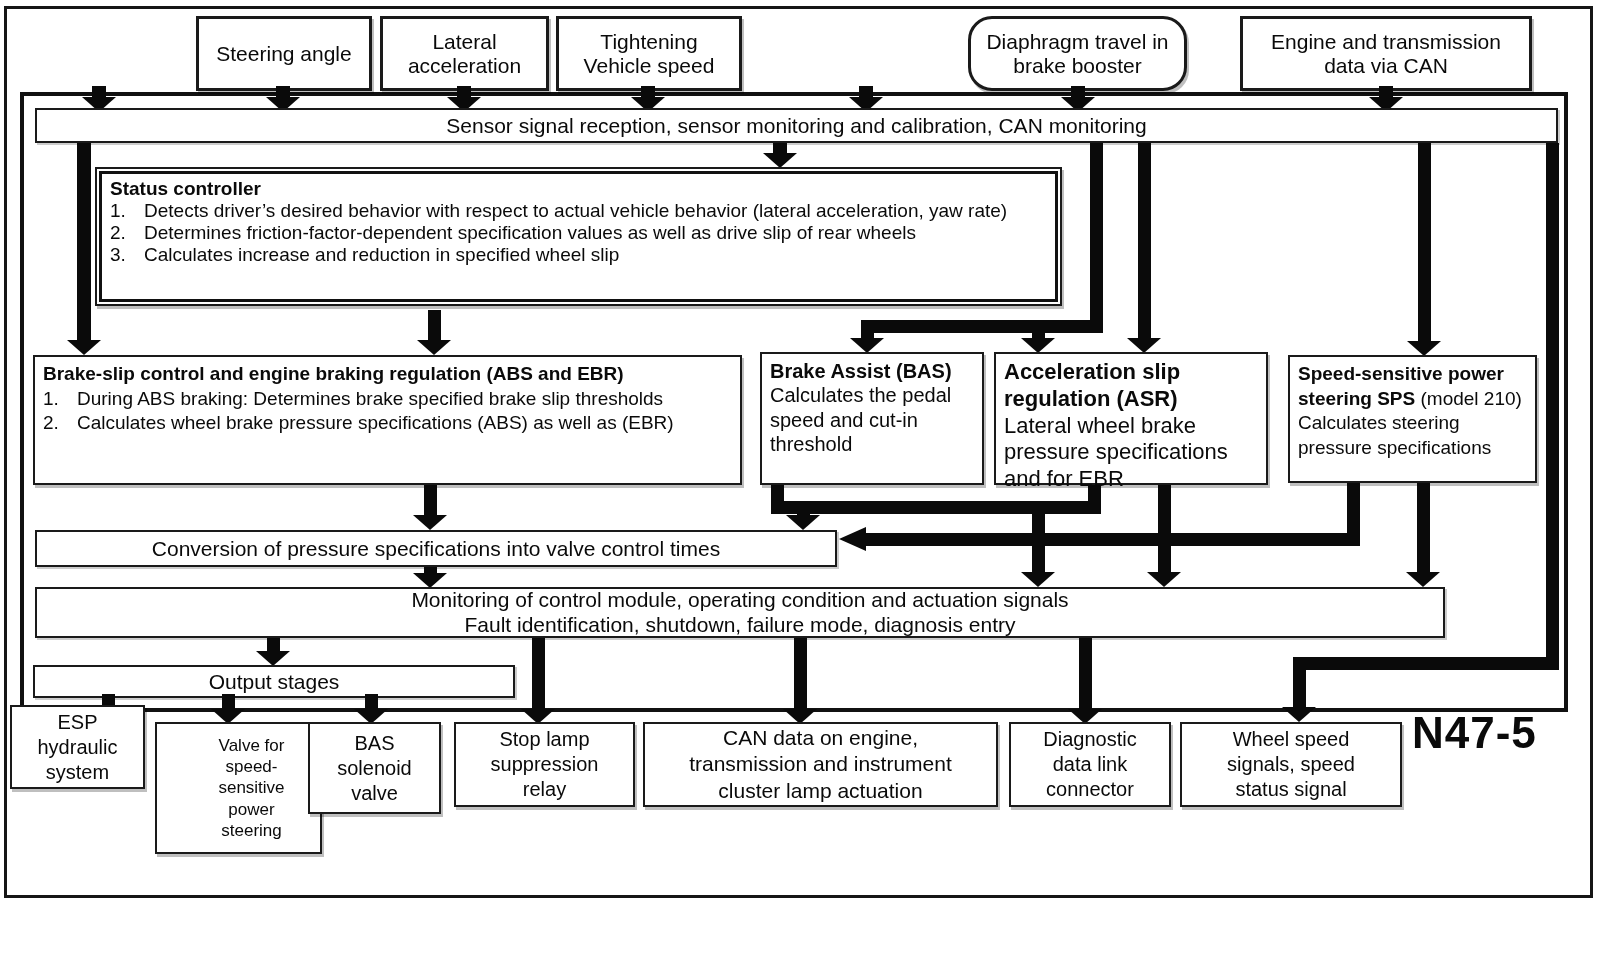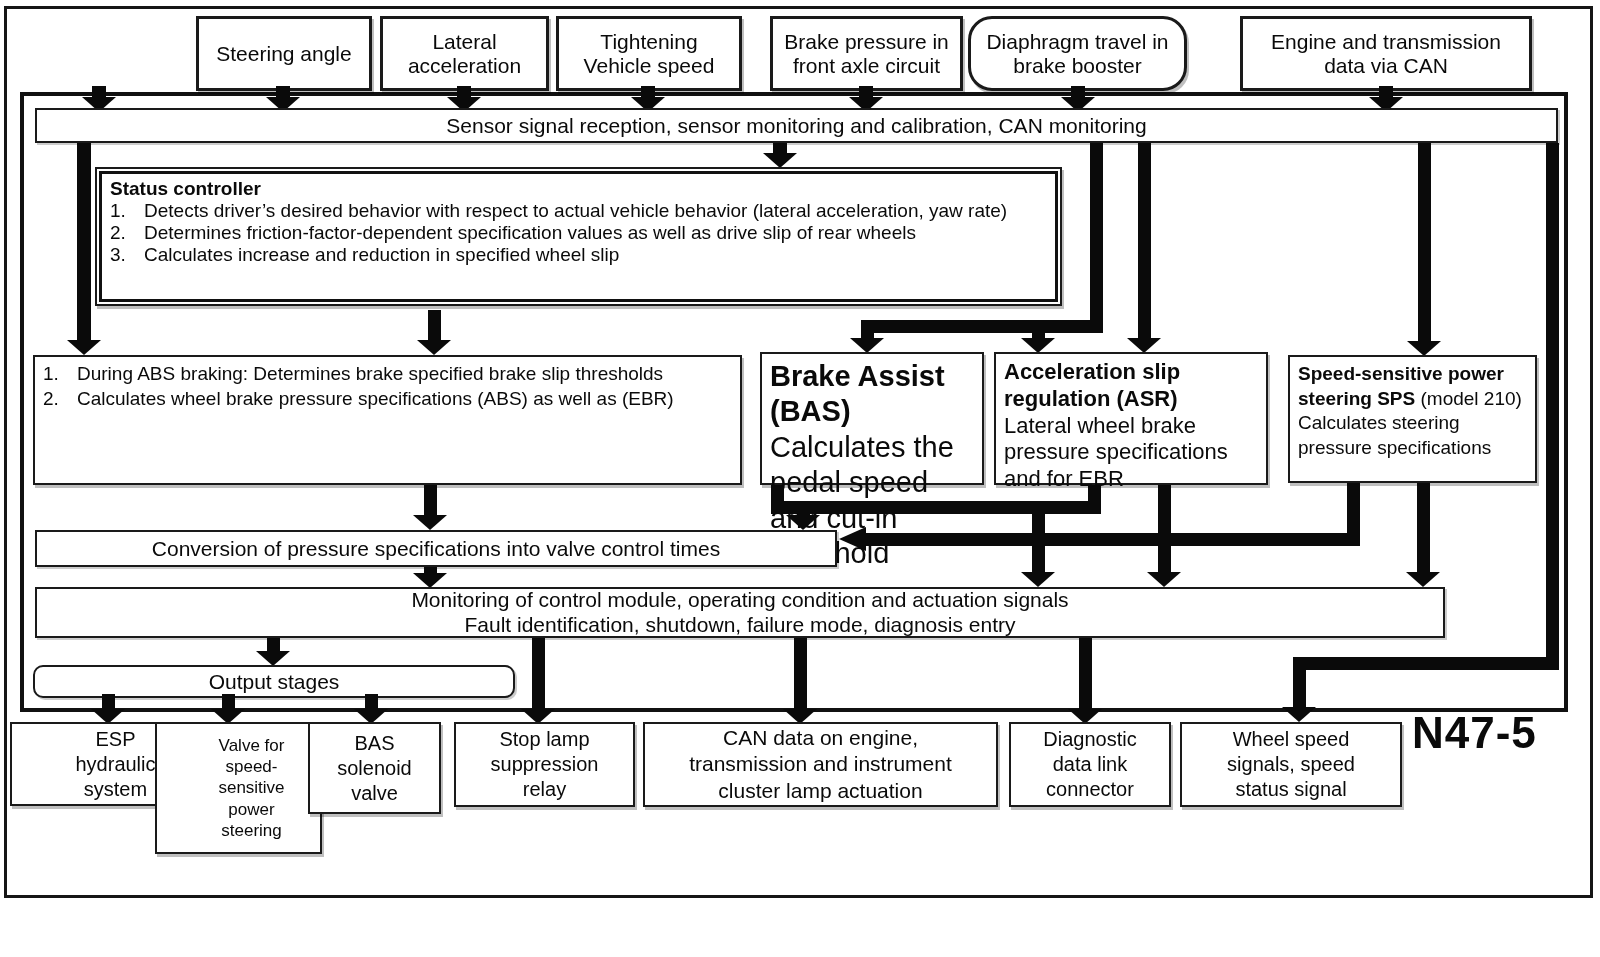--- a/index.html
+++ b/index.html
@@ -36,22 +36,20 @@
 <div id="canvas">
 
   <div class="frame" style="left:4px;top:6px;width:1583px;height:886px;"></div>
   <div class="container" style="left:20px;top:92px;width:1540px;height:612px;"></div>
 
   <div class="box" style="left:196px;top:16px;width:170px;height:69px;"><span>Steering angle</span></div>
   <div class="box" style="left:380px;top:16px;width:163px;height:69px;"><span>Lateral
 acceleration</span></div>
   <div class="box" style="left:556px;top:16px;width:180px;height:69px;"><span>Tightening
 Vehicle speed</span></div>
-  <div class="box" style="left:770px;top:16px;width:187px;height:69px;"><span>Brake pressure in
-front axle circuit</span></div>
   <div class="box" style="left:968px;top:16px;width:213px;height:69px;border-radius:24px;"><span>Diaphragm travel in
 brake booster</span></div>
   <div class="box" style="left:1240px;top:16px;width:286px;height:69px;"><span>Engine and transmission
 data via CAN</span></div>
 
   <div class="shaft" style="left:92px;top:86px;width:14px;height:12px;"></div>
   <div class="hd" style="left:82px;top:97px;"></div>
   <div class="shaft" style="left:276px;top:86px;width:14px;height:12px;"></div>
   <div class="hd" style="left:266px;top:97px;"></div>
   <div class="shaft" style="left:457px;top:86px;width:14px;height:12px;"></div>
@@ -106,31 +104,32 @@
         <span class="n">3.</span>
         <span class="t">Calculates increase and reduction in specified wheel slip</span>
       </div>
     </div>
   </div>
 
   <div class="shaft" style="left:428px;top:310px;width:13px;height:31px;"></div>
   <div class="hd" style="left:417px;top:340px;"></div>
 
   <div class="txtbox" style="left:33px;top:355px;width:709px;height:130px;">
+    <div class="bold">Brake-slip control and engine braking regulation (ABS and EBR)</div>
     <div class="li">
       <span class="n">1.</span>
       <span class="t">During ABS braking: Determines brake specified brake slip thresholds</span>
     </div>
     <div class="li">
       <span class="n">2.</span>
       <span class="t">Calculates wheel brake pressure specifications (ABS) as well as (EBR)</span>
     </div>
   </div>
 
-  <div class="txtbox" style="left:760px;top:352px;width:224px;height:133px;font-size:29px;line-height:1.22;">
+  <div class="txtbox" style="left:760px;top:352px;width:224px;height:133px;font-size:20px;line-height:1.22;">
     <div class="bold">Brake Assist (BAS)</div>
     <div>Calculates the pedal speed and cut-in threshold</div>
   </div>
 
   <div class="txtbox" style="left:994px;top:352px;width:274px;height:133px;font-size:22px;line-height:1.22;">
     <span class="bold">Acceleration slip regulation (ASR)</span>
     <div>Lateral wheel brake pressure specifications and for EBR</div>
   </div>
 
   <div class="txtbox" style="left:1288px;top:355px;width:249px;height:128px;font-size:19px;line-height:1.3;">
@@ -165,38 +164,38 @@
   <div class="hd" style="left:413px;top:573px;"></div>
 
   <div class="bar" style="left:35px;top:587px;width:1406px;height:47px;flex-direction:column;line-height:1.15;">
     <span>Monitoring of control module, operating condition and actuation signals</span>
     <span>Fault identification, shutdown, failure mode, diagnosis entry</span>
   </div>
 
   <div class="shaft" style="left:267px;top:638px;width:13px;height:14px;"></div>
   <div class="hd" style="left:256px;top:651px;"></div>
 
-  <div class="bar" style="left:33px;top:665px;width:478px;height:29px;border-radius:10px;">
+  <div class="bar" style="left:33px;top:665px;width:478px;height:29px;">
     <span>Output stages</span>
   </div>
 
   <div class="shaft" style="left:102px;top:694px;width:13px;height:17px;"></div>
   <div class="hd" style="left:91px;top:709px;"></div>
   <div class="shaft" style="left:222px;top:694px;width:13px;height:17px;"></div>
   <div class="hd" style="left:211px;top:709px;"></div>
   <div class="shaft" style="left:365px;top:694px;width:13px;height:17px;"></div>
   <div class="hd" style="left:354px;top:709px;"></div>
   <div class="shaft" style="left:532px;top:638px;width:13px;height:73px;"></div>
   <div class="hd" style="left:521px;top:709px;"></div>
   <div class="shaft" style="left:794px;top:638px;width:13px;height:73px;"></div>
   <div class="hd" style="left:783px;top:709px;"></div>
   <div class="shaft" style="left:1079px;top:638px;width:13px;height:73px;"></div>
   <div class="hd" style="left:1068px;top:709px;"></div>
 
-  <div class="outbox" style="left:10px;top:722px;width:131px;height:80px;padding-left:38px;"><span>ESP
+  <div class="outbox" style="left:10px;top:705px;width:131px;height:80px;"><span>ESP
 hydraulic
 system</span></div>
   <div class="outbox" style="left:155px;top:722px;width:137px;height:128px;font-size:17px;padding-left:26px;"><span>Valve for
 speed-
 sensitive
 power
 steering</span></div>
   <div class="outbox" style="left:454px;top:722px;width:177px;height:81px;"><span>Stop lamp
 suppression
 relay</span></div>

